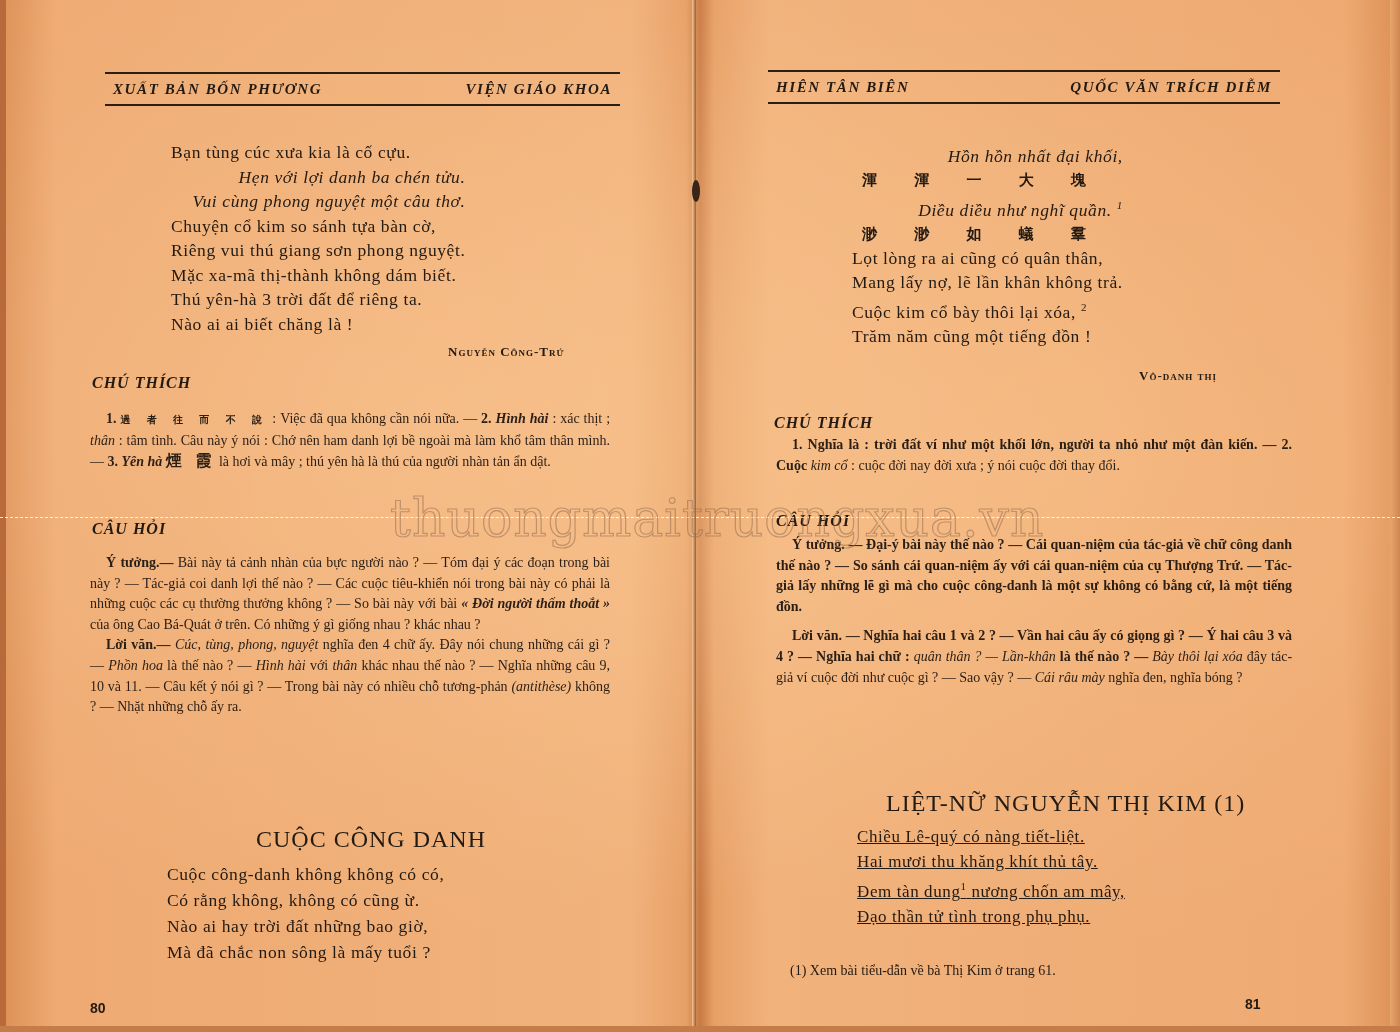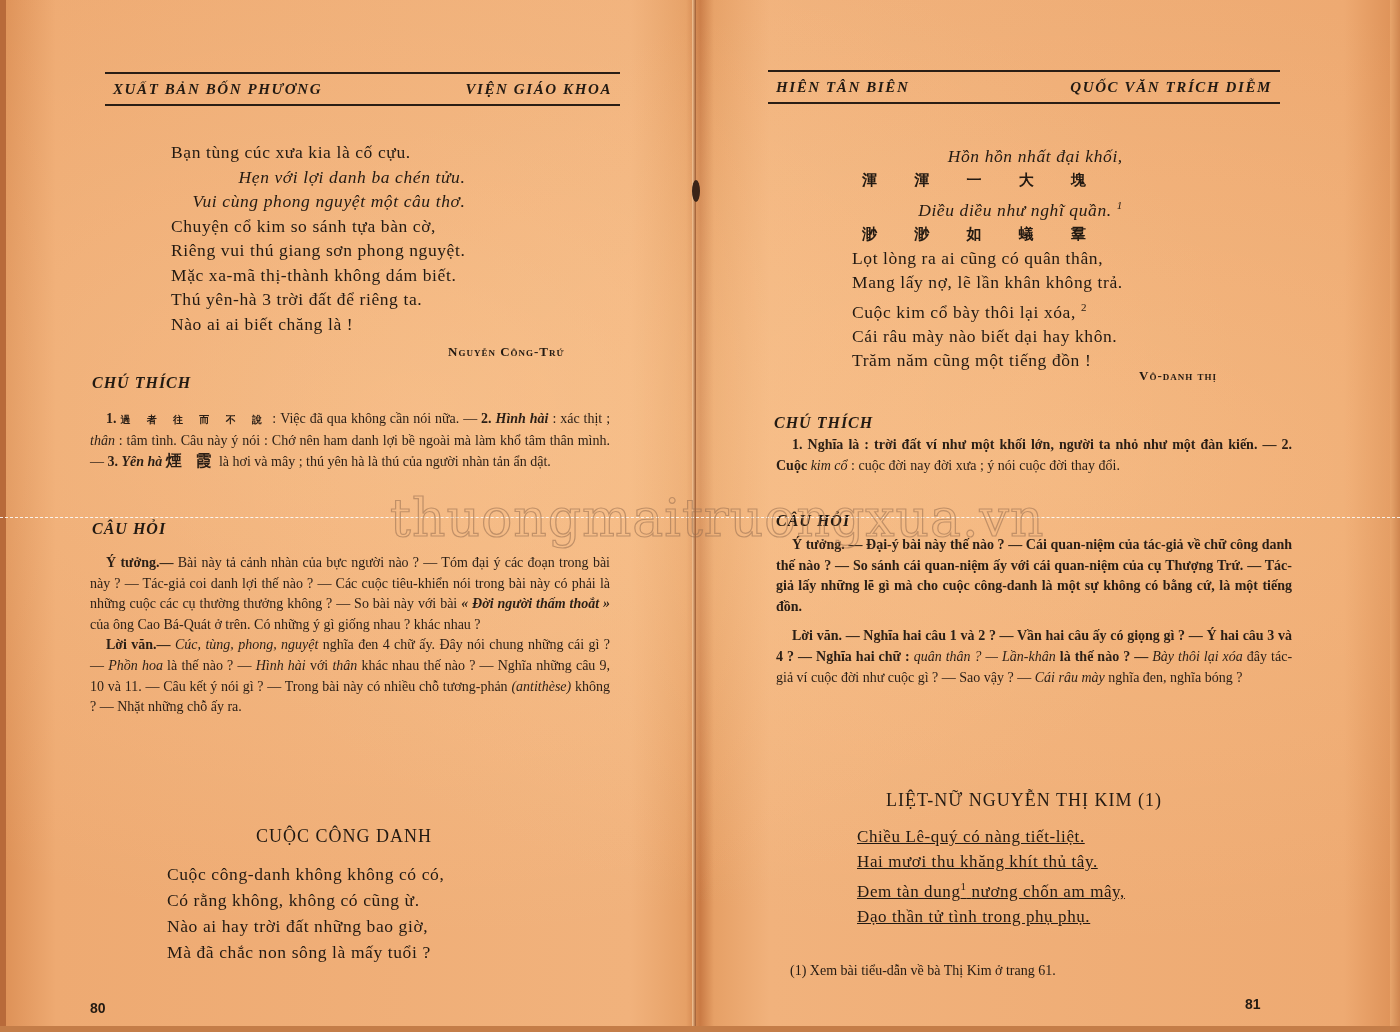--- a/index.html
+++ b/index.html
@@ -39,21 +39,21 @@
   .poem .line { white-space: nowrap; }
   .it { font-style: italic; text-align: right; }
   sup { font-size: 11px; }
   .author { position: absolute; font-size: 13px; font-weight: bold; letter-spacing: 1px; font-variant: small-caps; }
 
   .section-title { position: absolute; font-style: italic; font-weight: bold; font-size: 16px; letter-spacing: 1px; }
   .para { position: absolute; font-size: 14px; line-height: 20.6px; text-align: justify; font-weight: bold; color: #2a1e15; }
   .para .n { font-weight: normal; }
   .para p { margin: 0; text-indent: 16px; }
 
-  .title { position: absolute; font-size: 18px; letter-spacing: 1px; white-space: nowrap; }
+  .title { position: absolute; font-size: 24px; letter-spacing: 1px; white-space: nowrap; }
   .pagenum { position: absolute; font-family: "Liberation Sans", sans-serif; font-weight: bold; font-size: 14px; }
   .footnote { position: absolute; font-size: 14px; font-weight: normal; }
 
   .cjk { font-family: "DejaVu Sans", sans-serif; font-weight: bold; letter-spacing: 16px; font-size: 15px; }
 
   .watermark-line {
     position: absolute; left: 0; right: 0; top: 517px; height: 0;
     border-top: 1px dashed rgba(255,255,255,0.85);
   }
   .watermark {
@@ -148,21 +148,20 @@
     </div>
 
     <div class="poem" style="left:87px; top:144px; line-height:24.3px;">
       <div class="line it">Hồn hồn nhất đại khối,</div>
       <div class="line cjk" style="padding-left:10px">渾 渾 一 大 塊</div>
       <div class="line it"><span>Diều diều như nghĩ quần.</span> <sup>1</sup></div>
       <div class="line cjk" style="padding-left:10px">渺 渺 如 蟻 羣</div>
       <div class="line">Lọt lòng ra ai cũng có quân thân,</div>
       <div class="line">Mang lấy nợ, lẽ lần khân không trả.</div>
       <div class="line"><span>Cuộc kim cổ bày thôi lại xóa,</span> <sup>2</sup></div>
-      <div class="line">Cái râu mày nào biết dại hay khôn.</div>
       <div class="line">Trăm năm cũng một tiếng đồn !</div>
     </div>
     <div class="author" style="left:374px; top:368px;">Vô-danh thị</div>
 
     <div class="section-title" style="left:9px; top:414px;">CHÚ THÍCH</div>
     <div class="para" style="left:11px; top:435px; width:516px;">
       <p>
         <span>1. Nghĩa là : trời đất ví như một khối lớn, người ta nhỏ như một đàn kiến. — 2. Cuộc</span>
         <span class="it n">kim cổ</span>
         <span class="n">: cuộc đời nay đời xưa ; ý nói cuộc đời thay đổi.</span>

